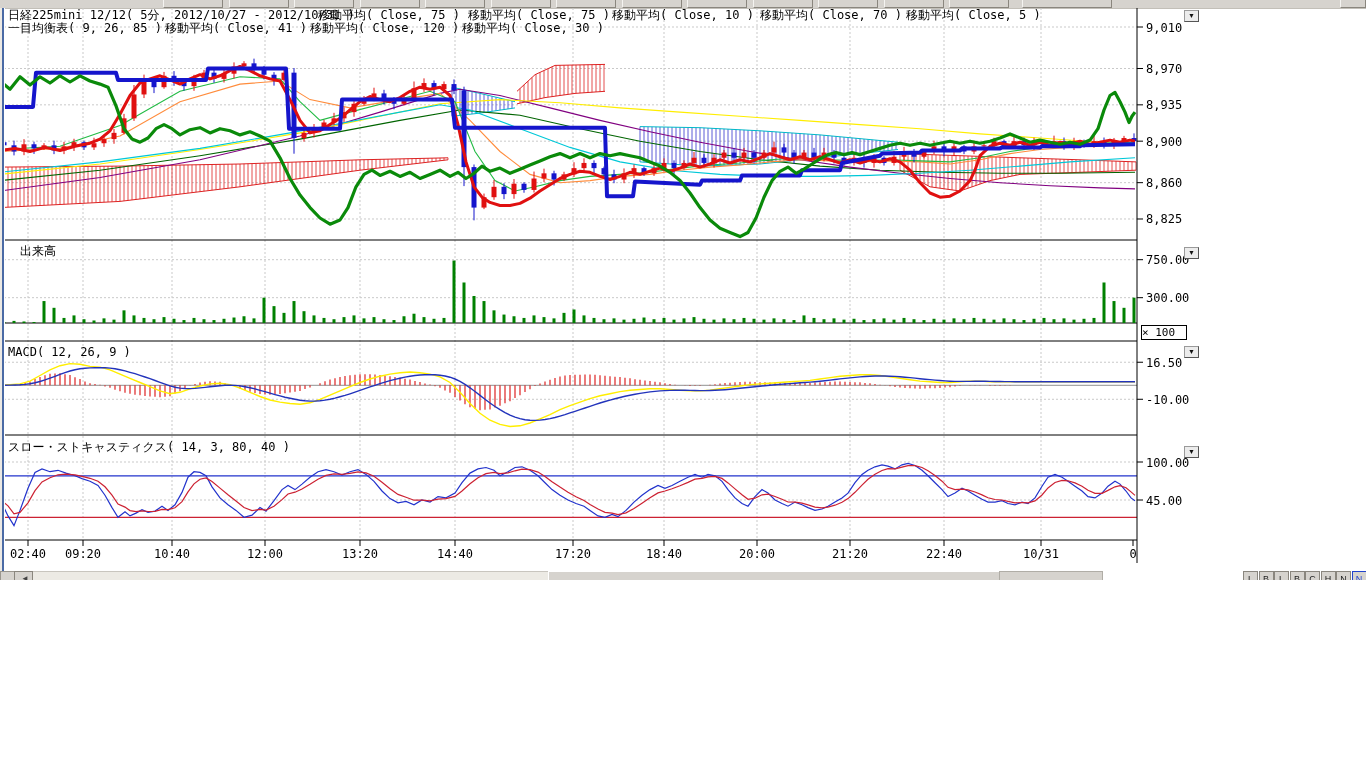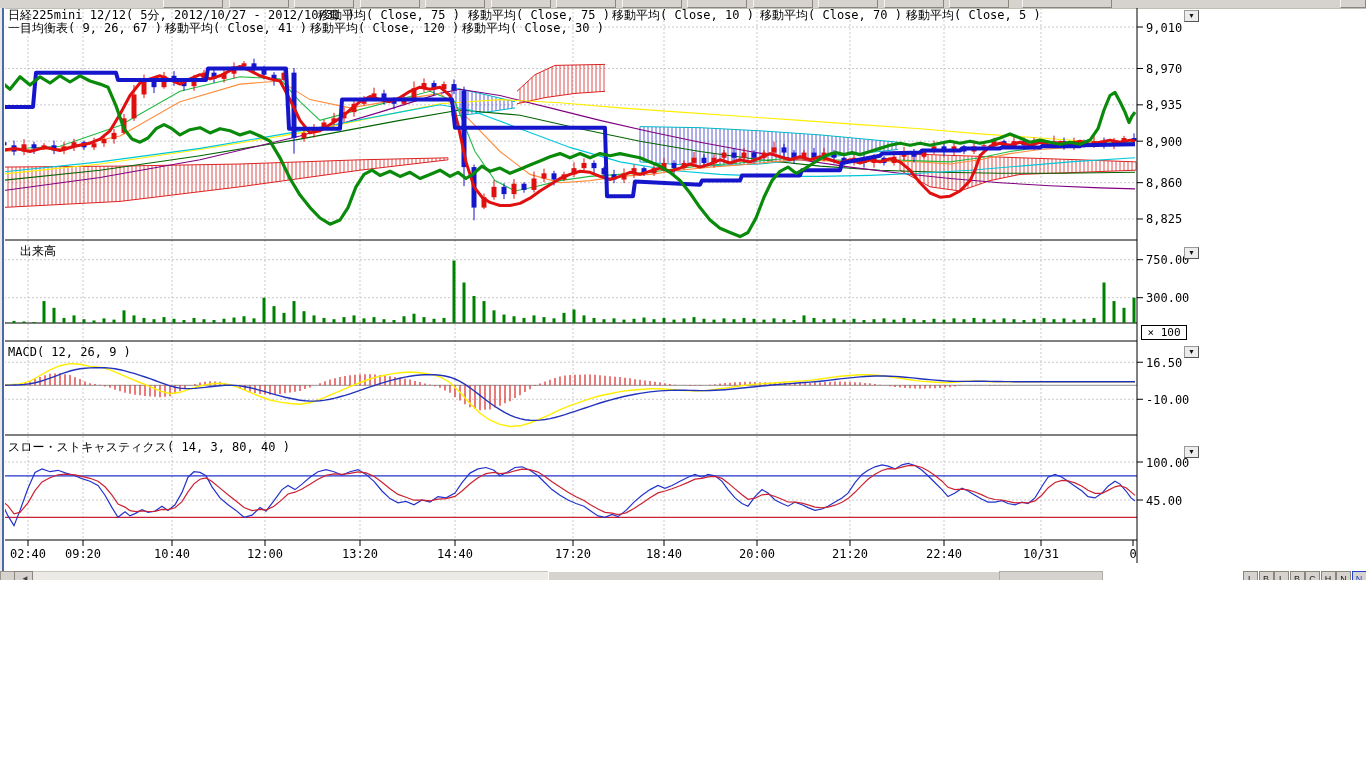--- a/index.html
+++ b/index.html
@@ -10,21 +10,21 @@
   .tbtn{position:absolute;top:0;height:7px;background:#d6d3ce;border-left:1px solid #f5f4f1;border-right:1px solid #8a867e;border-bottom:1px solid #8a867e;}
   .leftedge{position:absolute;left:0;top:8px;width:5px;height:564px;
             background:linear-gradient(to right,#ece9e4 0px,#ece9e4 2px,#4a6aa5 2px,#4a6aa5 4px,#ffffff 4px);}
   svg.chart{position:absolute;left:0;top:0;}
   svg.chart text{font-family:"DejaVu Sans Mono","Liberation Mono",monospace;font-size:12px;fill:#000;}
   .hdr,.plabel{position:absolute;font-size:12px;line-height:13px;white-space:pre;pointer-events:none;}
   .dd{position:absolute;width:15px;height:12px;background:#ececec;border:1px solid #9a9a9a;
       border-right-color:#555;border-bottom-color:#555;padding:0;margin:0;cursor:pointer;}
   .dd span{display:block;font-size:7px;line-height:10px;text-align:center;color:#111;}
   .badge{position:absolute;left:1141px;top:325px;width:44px;height:13px;border:1px solid #000;background:#fff;
-         font-size:11px;line-height:13px;text-align:center;}
+         font-size:11px;line-height:13px;text-align:left;}
   .sb-corner{position:absolute;left:0;top:571px;width:13px;height:16px;background:#d6d3ce;border:1px solid #9a968e;}
   .sb-left{position:absolute;left:14px;top:571px;width:19px;height:16px;background:#d6d3ce;border:1px solid #8a867e;
            font-size:8px;line-height:8px;text-align:center;color:#444;}
   .sb-track{position:absolute;left:33px;top:571px;width:515px;height:16px;background:#eceae4;border-top:1px solid #c8c5be;}
   .sb-thumb{position:absolute;left:548px;top:571px;width:450px;height:16px;background:#d6d3ce;
             border:1px solid #fff;border-right-color:#8a867e;border-bottom-color:#8a867e;}
   .sb-right{position:absolute;left:999px;top:571px;width:102px;height:16px;background:#d6d3ce;border:1px solid #b0ada6;}
   .mini{position:absolute;top:571px;width:15px;height:16px;background:#d6d3ce;border:1px solid #8a867e;
         font-size:9px;line-height:13px;text-align:center;color:#222;padding:0;}
   .mini.sel{color:#2244cc;border-color:#2244cc;}
@@ -1001,21 +1001,21 @@
 
     <div class="leftedge"></div>
 
     <div class="hdr" style="left:8px;top:9px">日経225mini 12/12( 5分, 2012/10/27 - 2012/10/31 )</div>
     <div class="hdr" style="left:318px;top:9px">移動平均( Close, 75 )</div>
     <div class="hdr" style="left:468px;top:9px">移動平均( Close, 75 )</div>
     <div class="hdr" style="left:612px;top:9px">移動平均( Close, 10 )</div>
     <div class="hdr" style="left:760px;top:9px">移動平均( Close, 70 )</div>
     <div class="hdr" style="left:906px;top:9px">移動平均( Close, 5 )</div>
 
-    <div class="hdr" style="left:8px;top:22px">一目均衡表( 9, 26, 67 )</div>
+    <div class="hdr" style="left:8px;top:22px">一目均衡表( 9, 26, 85 )</div>
     <div class="hdr" style="left:165px;top:22px">移動平均( Close, 41 )</div>
     <div class="hdr" style="left:310px;top:22px">移動平均( Close, 120 )</div>
     <div class="hdr" style="left:462px;top:22px">移動平均( Close, 30 )</div>
 
     <div class="plabel" style="left:20px;top:245px">出来高</div>
     <div class="plabel" style="left:8px;top:346px">MACD( 12, 26, 9 )</div>
     <div class="plabel" style="left:8px;top:441px">スロー・ストキャスティクス( 14, 3, 80, 40 )</div>
 
     <div class="badge">× 100</div>
 

